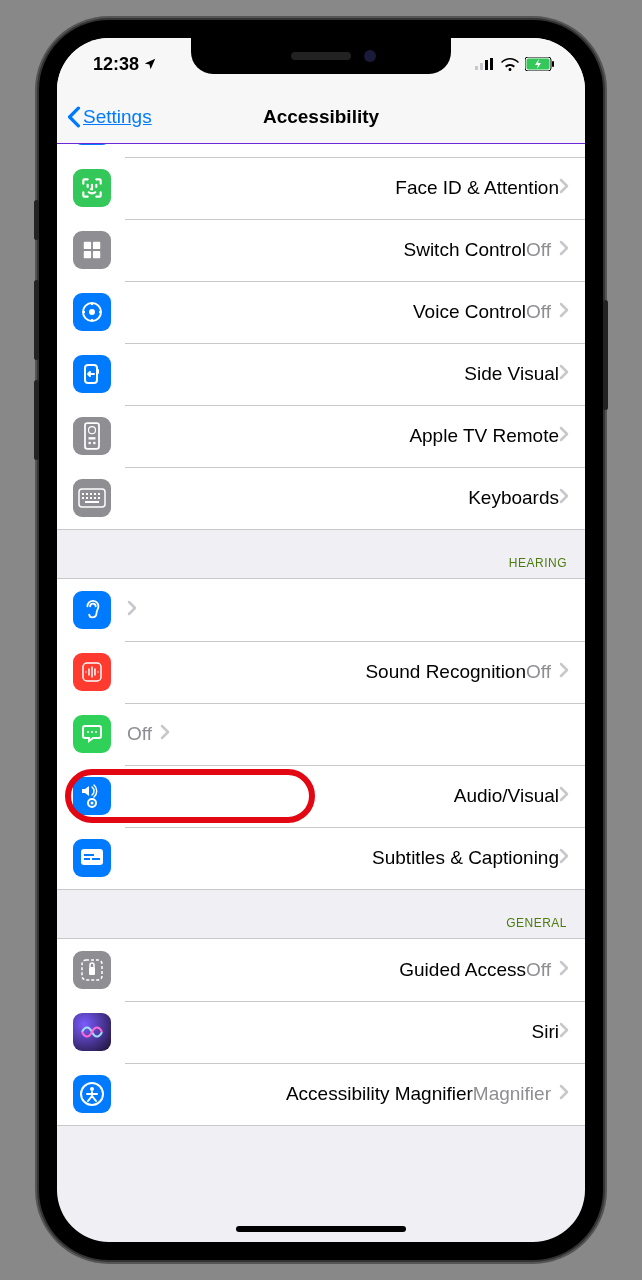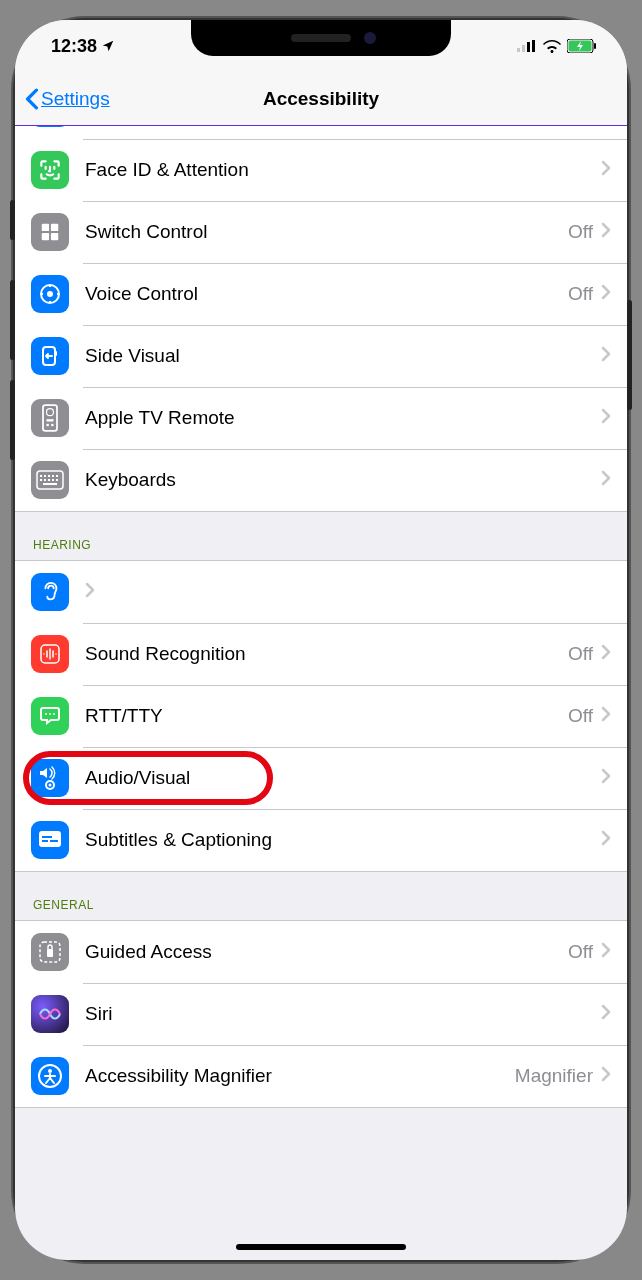--- a/index.html
+++ b/index.html
@@ -6,24 +6,25 @@
   body {
     background: #888;
     display: flex;
     justify-content: center;
     align-items: center;
     min-height: 1280px;
     width: 642px;
     font-family: -apple-system, "Helvetica Neue", Helvetica, Arial, sans-serif;
   }
   .device {
-    width: 612px;
+    width: 564px;
     height: 1240px;
     background: #000;
     border-radius: 70px;
+    padding: 18px;
     position: relative;
     box-shadow: 0 0 0 2px #333, 0 0 0 4px #555;
   }
   .side-btn {
     position: absolute;
     background: #222;
     border-radius: 3px;
   }
   .side-btn.left1 { left: -5px; top: 180px; width: 5px; height: 40px; }
   .side-btn.left2 { left: -5px; top: 260px; width: 5px; height: 80px; }
@@ -95,20 +96,21 @@
     text-align: center;
     font-size: 19px;
     font-weight: 600;
     color: #000;
     pointer-events: none;
   }
   .content {
     flex: 1;
     overflow: hidden;
     position: relative;
+    text-align: right;
   }
   .list-inner {
     position: absolute;
     top: -50px;
     left:0; right:0;
   }
   .section-header {
     font-size: 12px;
     color: #4d7c0f;
     padding: 26px 18px 8px 18px;
@@ -353,21 +355,20 @@
             </div>
             <div class="row">
               <div class="icon-box bg-green2">
                 <svg width="24" height="24" viewBox="0 0 24 24" fill="#fff">
                   <path d="M19 4H5a2 2 0 00-2 2v8a2 2 0 002 2h4v3l4-3h6a2 2 0 002-2V6a2 2 0 00-2-2z" fill="none" stroke="#fff" stroke-width="2"></path>
                   <circle cx="8" cy="10" r="1"></circle>
                   <circle cx="12" cy="10" r="1"></circle>
                   <circle cx="16" cy="10" r="1"></circle>
                 </svg>
               </div>
-              <div class="row-label">RTT/TTY</div>
               <div class="row-value">Off</div>
               <span><svg class="chev" width="10" height="16" viewBox="0 0 10 16" fill="none" stroke="#c7c7cc" stroke-width="2.5" stroke-linecap="round" stroke-linejoin="round">
                   <polyline points="2,2 8,8 2,14"></polyline>
                 </svg></span>
             </div>
             <div class="row">
               <div class="icon-box bg-blue">
                 <svg width="26" height="26" viewBox="0 0 26 26" fill="#fff">
                   <path d="M3 6v4h3l4 3V3L6 6H3z"></path>
                   <path d="M13 4a5 5 0 010 8M15 2a8 8 0 010 12" fill="none" stroke="#fff" stroke-width="1.5" stroke-linecap="round"></path>

